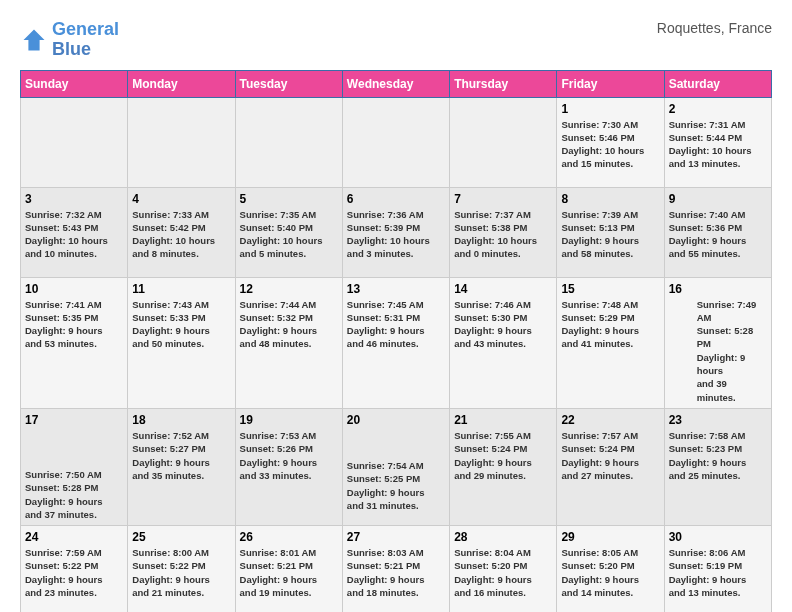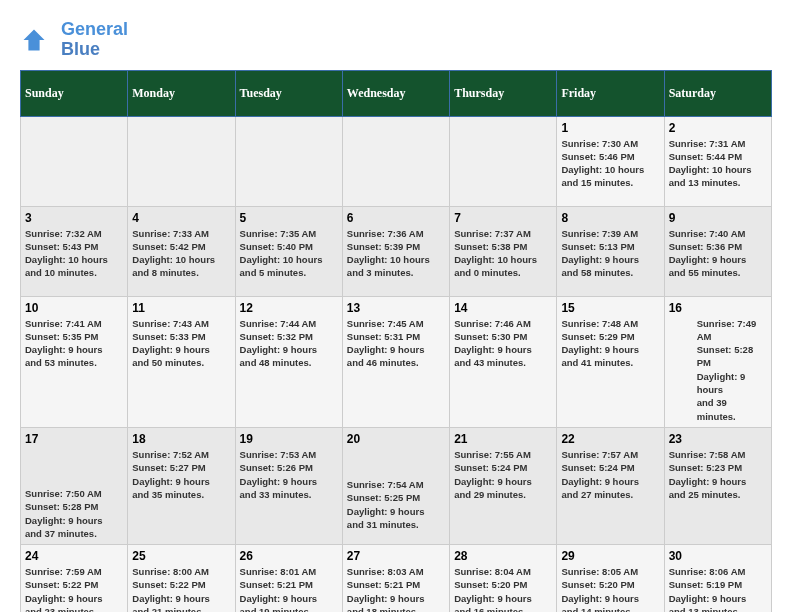--- a/index.html
+++ b/index.html
@@ -12,21 +12,21 @@
     }
     .header-area {
       display: flex;
       justify-content: space-between;
       align-items: flex-start;
       margin-bottom: 10px;
     }
     .logo {
       display: flex;
       align-items: center;
-      gap: 13px;
+      gap: 4px;
     }
     .logo-text {
       font-size: 18px;
       font-weight: bold;
       color: #333;
       line-height: 1.1;
     }
     .logo-text span {
       color: #4a90d9;
     }
@@ -45,28 +45,27 @@
     .location {
       font-size: 14px;
       color: #555;
     }
     table {
       width: 100%;
       border-collapse: collapse;
       font-size: 10.5px;
     }
     thead tr th {
-      background-color: #14532d;
+      background-color: #ec4899;
       color: white;
-      padding: 15px 4px;
+      padding: 6px 4px;
       text-align: left;
       font-size: 12px;
       font-weight: bold;
       border: 1px solid #3a6da8;
-      font-family: Liberation Serif, serif;
     }
     tbody tr td {
       border: 1px solid #ccc;
       vertical-align: top;
       padding: 4px;
       min-height: 80px;
       height: 90px;
       width: 14.28%;
       background: #fff;
     }
@@ -98,20 +97,21 @@
   <div class="logo">
     <svg class="logo-icon" viewBox="0 0 40 40">
       <polygon points="20,5 35,20 28,20 28,35 12,35 12,20 5,20" fill="#4a90d9"></polygon>
     </svg>
     <div class="logo-text">
       <div><span>General</span></div>
       <div><span style="color:#4a7fc1;">Blue</span></div>
     </div>
   </div>
   <div class="title-area">
+    <div class="location">Roquettes, France</div>
   </div>
 </div>
 
 <table>
   <thead>
     <tr>
     <th>Sunday</th>
         <th>Monday</th>
         <th>Tuesday</th>
         <th>Wednesday</th>

